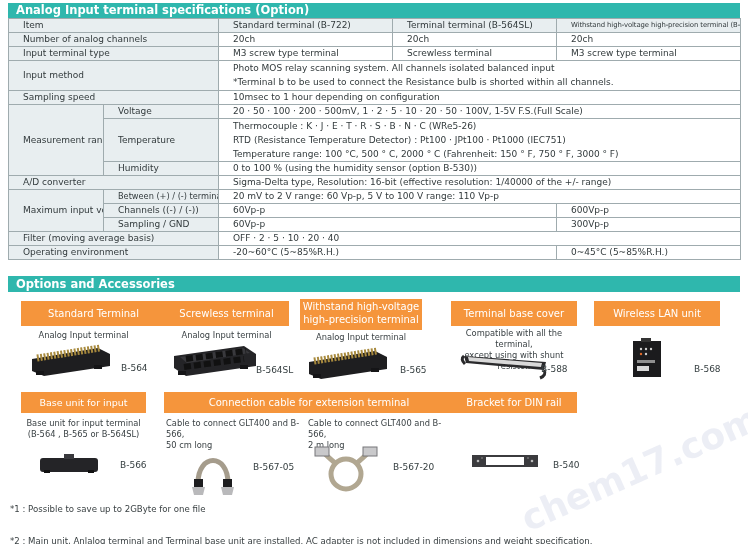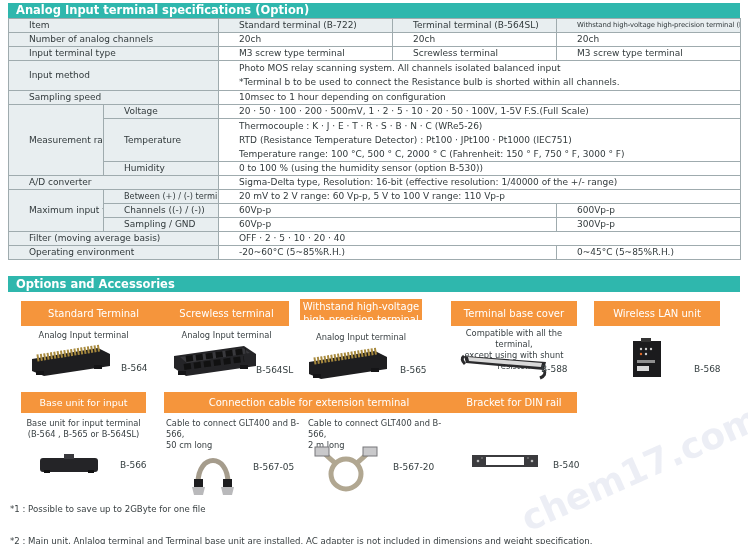--- a/index.html
+++ b/index.html
@@ -6,32 +6,32 @@
   body { font-family:"DejaVu Sans", sans-serif; background:#fff; }
   .page { position:relative; width:748px; height:544px; background:#fff; overflow:hidden; }
 
   .tealbar { position:absolute; left:8px; width:732px; background:#2fb7ad; color:#fff;
              font-weight:bold; font-size:11.5px; padding-left:8px; }
   #bar1 { top:3px; height:15px; line-height:15px; }
   #bar2 { top:276px; height:16px; line-height:16px; }
 
   table.spec { position:absolute; left:8px; top:18px; width:732px; border-collapse:collapse;
                table-layout:fixed; font-size:9px; color:#323a3c; }
-  table.spec td { border:1px solid #9fabae; padding:0 2px 0 20px; line-height:13px;
+  table.spec td { border:1px solid #9fabae; padding:0 2px 0 14px; line-height:13px;
                   white-space:nowrap; overflow:hidden; vertical-align:middle; }
   table.spec tr { height:14px; }
   td.lab { background:#e8eef0; }
   td.cnd { font-size:6.9px; letter-spacing:-0.1px; }
   td.sm  { font-size:8.2px; }
   .mline div { line-height:14.3px; }
 
   .ohead { position:absolute; background:#f5953c; color:#fff; text-align:center;
            font-size:10px; }
   .ohead.one { height:25px; line-height:25px; }
-  .ohead.two { height:21px; padding-top:2px; line-height:12.5px; }
+  .ohead.two { height:31px; padding-top:2px; line-height:12.5px; }
   .ohead.r2  { height:21px; line-height:21px; }
 
   .sub { position:absolute; font-size:8.3px; color:#3b4245; text-align:center; line-height:11px; }
   .sub.left { text-align:left; }
   .model { position:absolute; font-size:9px; color:#374042; }
   .pimg { position:absolute; }
 
   .fnote { position:absolute; left:10px; font-size:8.6px; color:#3a4143; }
 
   .wm { position:absolute; font-size:36px; font-weight:bold; color:rgba(160,170,205,0.20);

